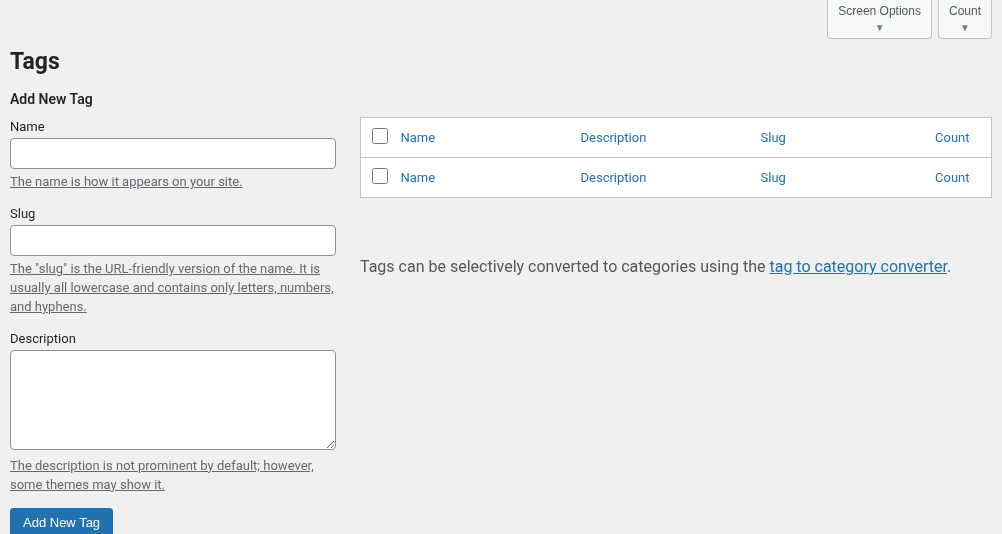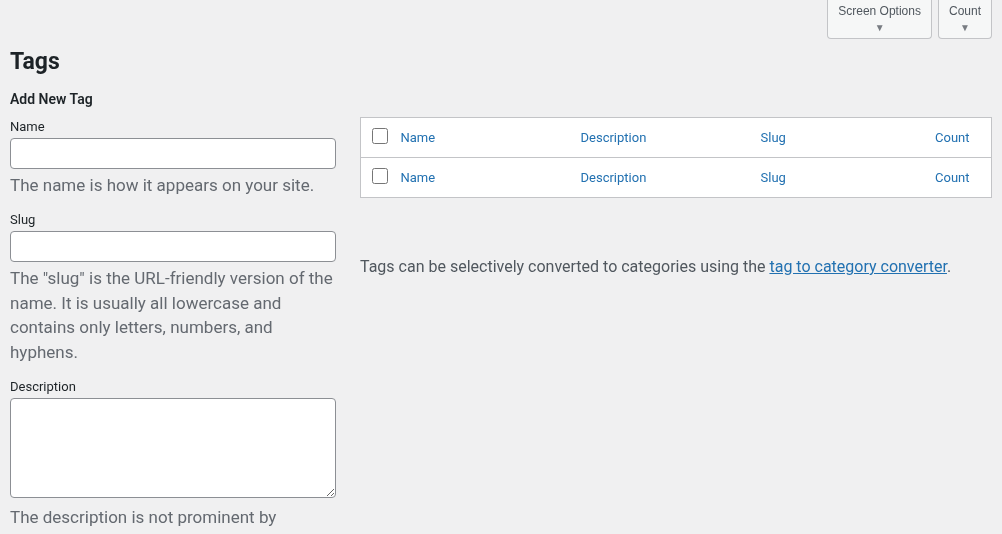--- a/index.html
+++ b/index.html
@@ -80,24 +80,25 @@
       background: #fff;
       color: #2c3338;
     }
     .form-field textarea {
       height: 100px;
       resize: both;
       line-height: 1.4;
       padding: 4px 8px;
     }
     .form-field .helper {
-      font-size: 17px;
+      font-size: 13px;
       color: #646970;
       margin-top: 4px;
       line-height: 1.45;
+      text-decoration: underline;
     }
     .submit-btn {
       background: #2271b1;
       border: 1px solid #2271b1;
       color: #fff;
       border-radius: 3px;
       padding: 6px 12px;
       font-size: 13px;
       cursor: pointer;
     }

